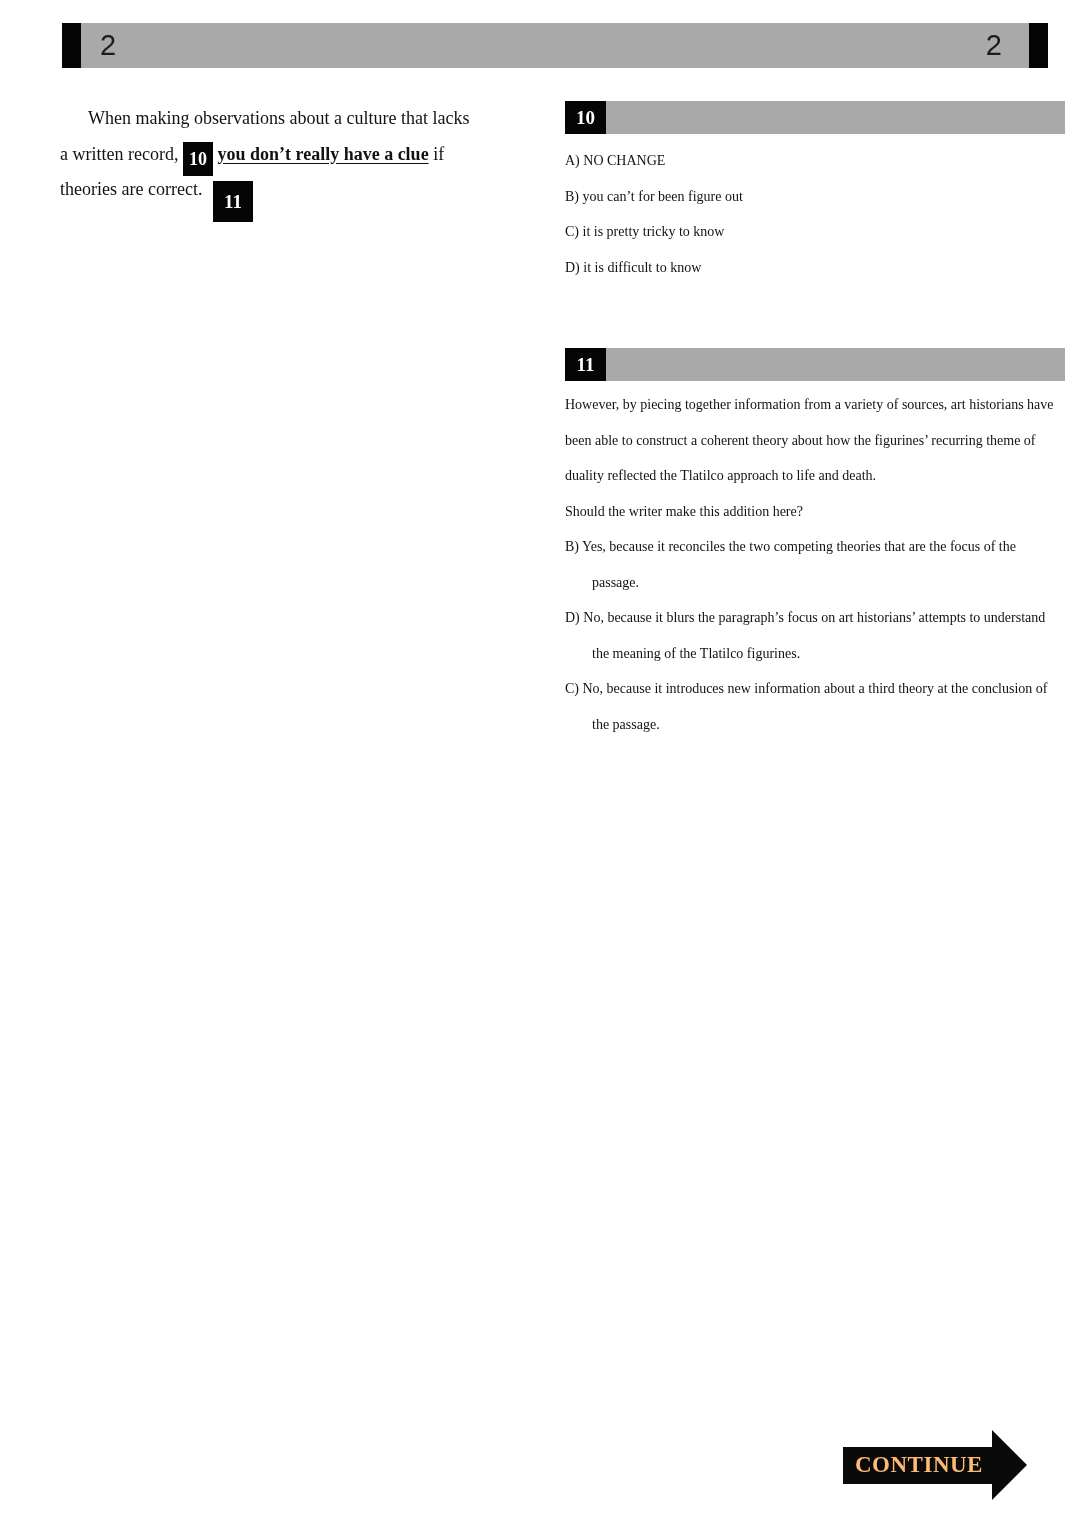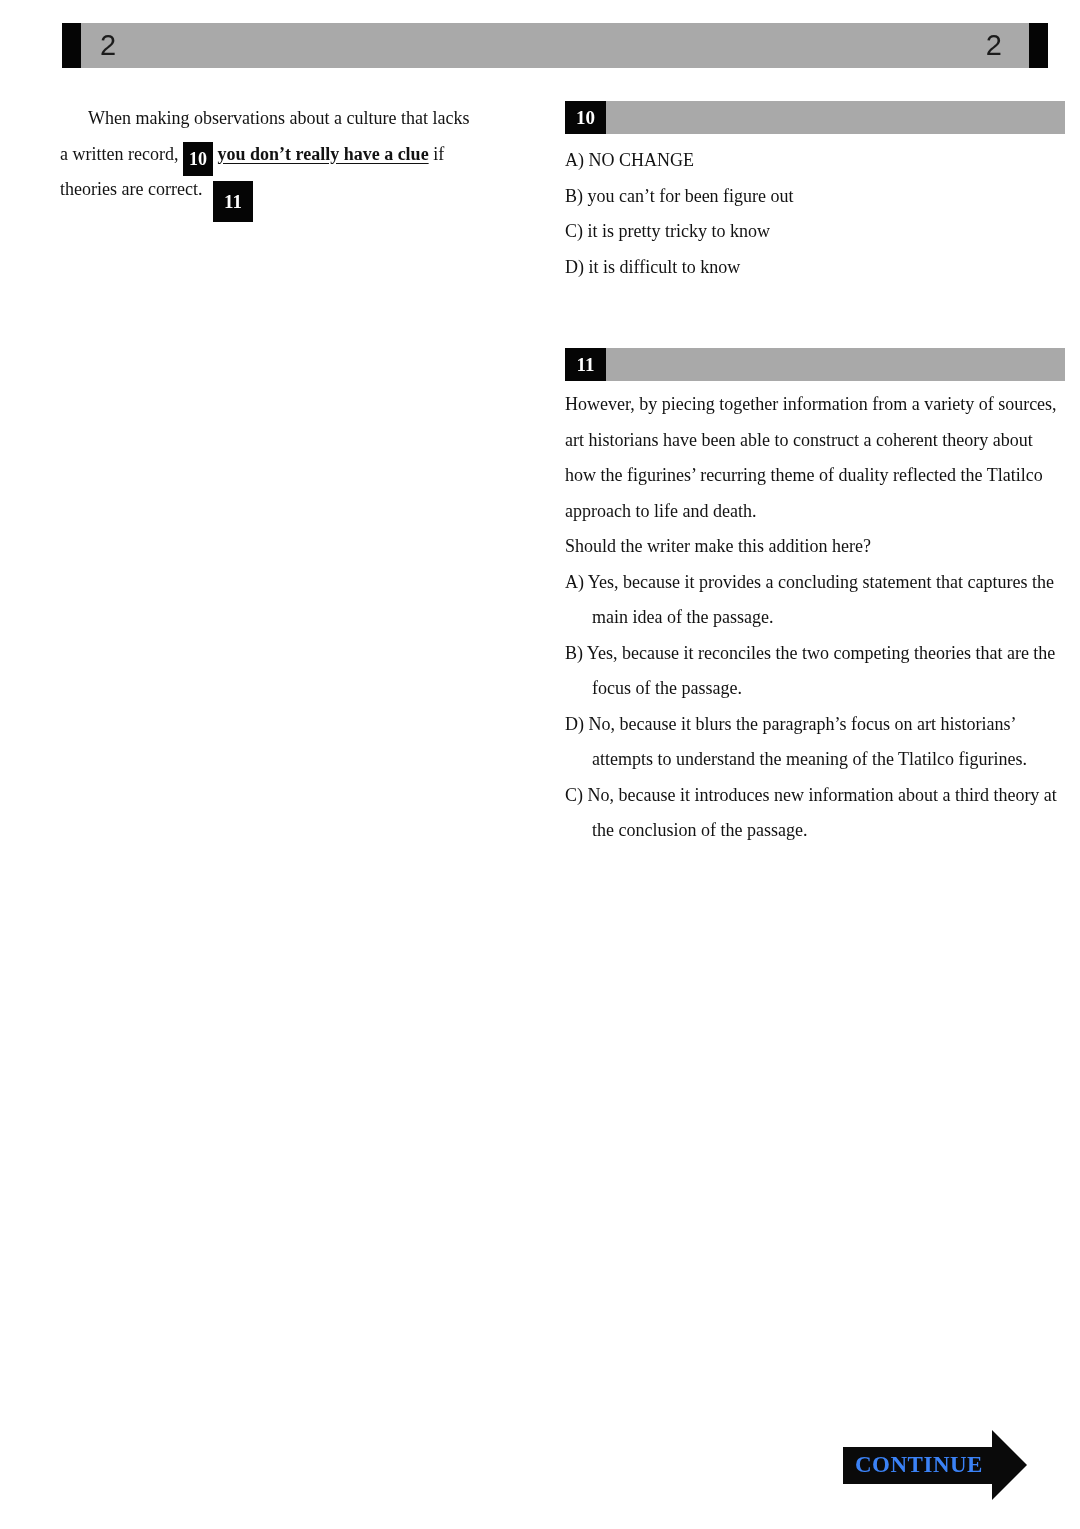--- a/index.html
+++ b/index.html
@@ -52,34 +52,34 @@
   .q10 { top: 101px; }
   .q11 { top: 348px; }
 
   .q-header { display: flex; height: 33px; background: #a9a9a9; }
   .q-num {
     width: 41px; height: 33px; background: #050505;
     color: #ffffff; font-weight: 700; font-size: 19px;
     display: flex; align-items: center; justify-content: center;
     flex: 0 0 auto;
   }
-  .q-body { margin-top: 9px; font-size: 18px; line-height: 35.5px; }
+  .q-body { margin-top: 9px; font-size: 14px; line-height: 35.5px; }
   .q11 .q-body { margin-top: 6px; }
 
   .stem-para { margin: 0; }
   .choice { margin: 0; padding-left: 27px; text-indent: -27px; }
 
   
   .continue {
     position: absolute; left: 843px; top: 1430px;
     height: 70px; display: flex; align-items: center;
     cursor: pointer;
   }
   .continue-box {
-    background: #0a0a0a; color: #3b82f6;
+    background: #0a0a0a; color: #fdba74;
     height: 37px; display: flex; align-items: center;
     padding: 0 10px 0 12px;
     font-size: 23px; font-weight: 700; letter-spacing: 0.5px;
   }
   .continue-arrow {
     width: 0; height: 0;
     border-left: 35px solid #0a0a0a;
     border-top: 35px solid transparent;
     border-bottom: 35px solid transparent;
     margin-left: -1px;
@@ -135,24 +135,20 @@
 </div>
 
 <div class="question q11">
   <div class="q-header">
     <div class="q-num">11</div>
   </div>
   <div class="q-body">
     <p class="stem-para">However, by piecing together information from a variety of sources, art historians have been able to construct a coherent theory about how the figurines’ recurring theme of duality reflected the Tlatilco approach to life and death.</p>
     <p class="stem-para">Should the writer make this addition here?</p>
     <p class="choice">
-      <span>A)</span>
-      <span>Yes, because it provides a concluding statement that captures the main idea of the passage.</span>
-    </p>
-    <p class="choice">
       <span>B)</span>
       <span>Yes, because it reconciles the two competing theories that are the focus of the passage.</span>
     </p>
     <p class="choice">
       <span>D)</span>
       <span>No, because it blurs the paragraph’s focus on art historians’ attempts to understand the meaning of the Tlatilco figurines.</span>
     </p>
     <p class="choice">
       <span>C)</span>
       <span>No, because it introduces new information about a third theory at the conclusion of the passage.</span>

